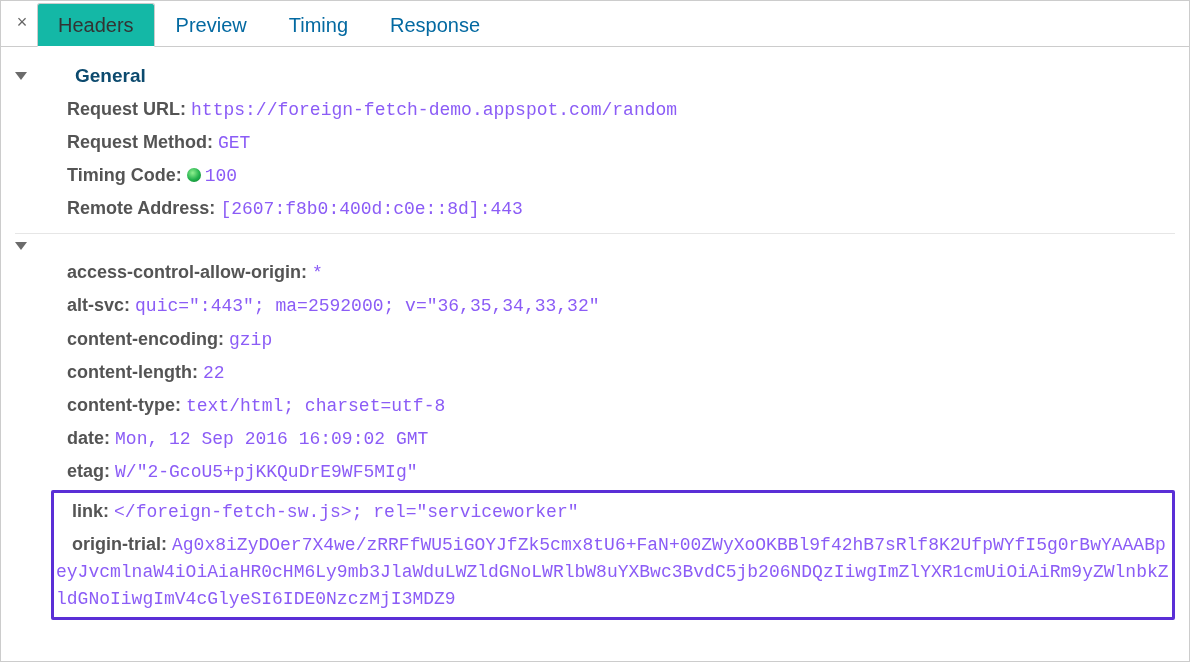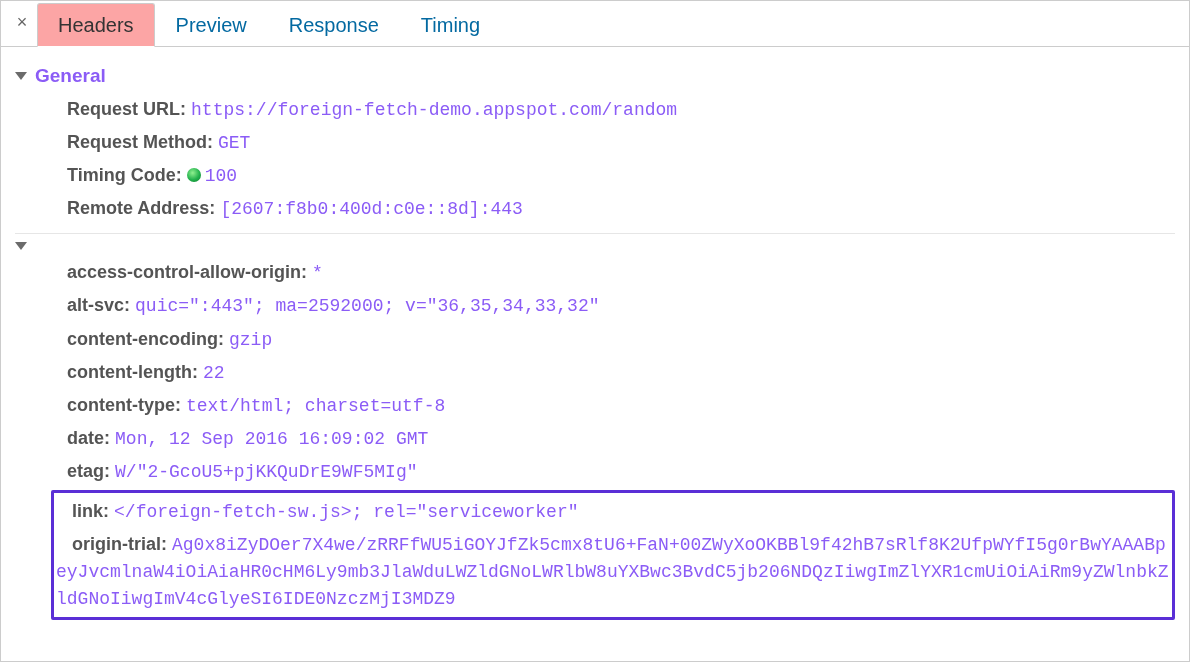--- a/index.html
+++ b/index.html
@@ -44,45 +44,46 @@
     font-size: 20px;
     color: #0369a1;
     cursor: pointer;
     position: relative;
     top: 1px;
     border: 1px solid transparent;
   }
   .tab.active {
     border: 1px solid #ccc;
     border-bottom: 1px solid #fff;
-    background: #fca5a5;
+    background: #14b8a6;
     border-top-left-radius: 3px;
     border-top-right-radius: 3px;
     color: #333;
   }
   .content {
     flex: 1;
     overflow: auto;
     padding: 10px 4px 10px 4px;
   }
   .section {
     border-bottom: 1px solid #e6e6e6;
     padding: 4px 0 8px 0;
     margin: 0 10px;
   }
   .section:last-of-type { border-bottom: none; }
   .section-header {
     display: flex;
     align-items: center;
     font-weight: 700;
-    color: #8b5cf6;
+    color: #0c4a6e;
     font-size: 19px;
     padding: 4px 0 6px 0;
     cursor: pointer;
     user-select: none;
+    gap: 40px;
   }
   .disclosure {
     display: inline-block;
     width: 0; height: 0;
     border-left: 6px solid transparent;
     border-right: 6px solid transparent;
     border-top: 8px solid #6b6b6b;
     margin-right: 8px;
   }
   .rows {
@@ -121,22 +122,22 @@
 </style>
 </head>
 <body>
 
 <div class="panel">
 
   <div class="tabbar">
     <div class="close-x">×</div>
     <div class="tab active">Headers</div>
     <div class="tab">Preview</div>
+    <div class="tab">Timing</div>
     <div class="tab">Response</div>
-    <div class="tab">Timing</div>
   </div>
 
   <div class="content">
 
     <div class="section">
       <div class="section-header">
         <span class="disclosure"></span>
         <span>General</span>
       </div>
       <div class="rows">

